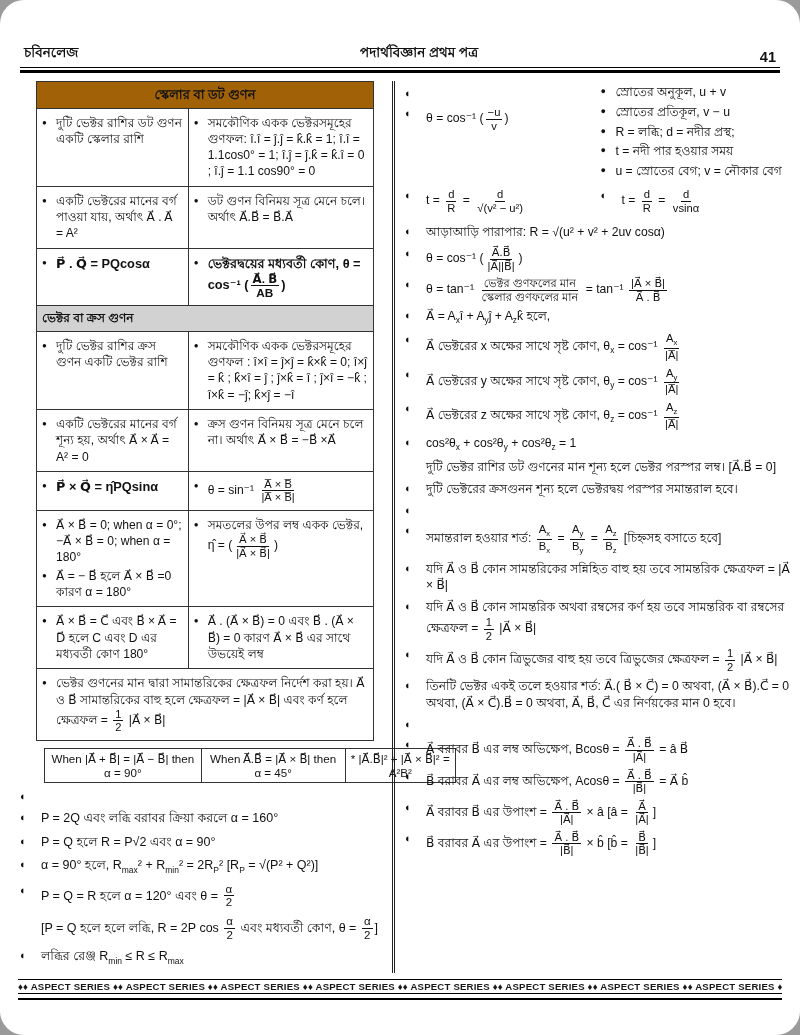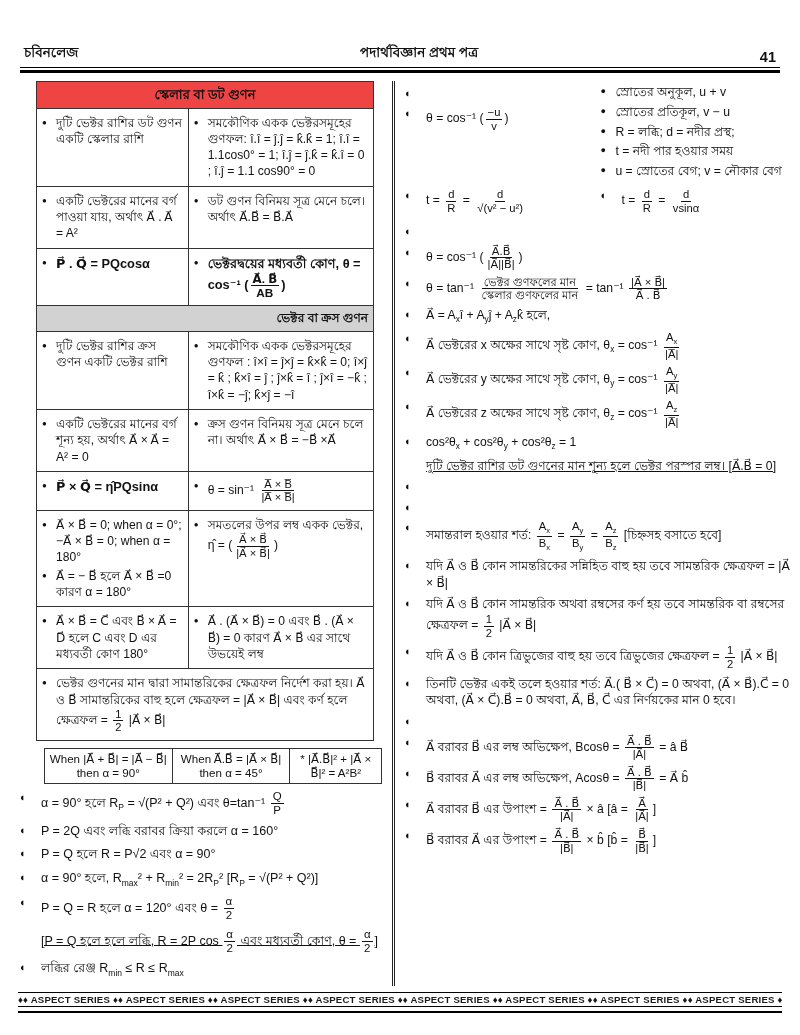--- a/index.html
+++ b/index.html
@@ -1,54 +1,54 @@
 <!DOCTYPE html>
 <html><head>
 <meta charset="utf-8">
 <style>
   html,body{margin:0;padding:0;background:#9a9a9a;}
   .page{
     width:800px;height:1035px;margin:0 auto;background:#ffffff;color:#111;
     font-family:"Liberation Sans","DejaVu Sans",sans-serif;
-    position:relative;box-sizing:border-box;padding-top:42px;overflow:hidden;
+    position:relative;box-sizing:border-box;padding-top:42px;overflow:hidden;border-radius:24px;
   }
   
   .header{display:flex;justify-content:space-between;align-items:flex-end;
     padding:0 24px 2px 24px;font-weight:bold;font-size:13.5px;}
   .header .pgno{font-size:14.5px;margin-top:7px;}
   .hrule1{height:1px;background:#000;margin:0 20px;}
   .hrule2{height:3px;background:#000;margin:2px 20px 0 20px;}
 
   
   .content{display:flex;align-items:stretch;padding:8px 6px 0 0;}
   .col-left{flex:0 0 392px;width:392px;padding-left:20px;box-sizing:border-box;}
   .col-right{flex:1;border-left:3px double #222;padding:0 4px 0 10px;
     font-size:12.2px;line-height:1.38;}
 
   
   .main-table{border-collapse:collapse;margin-left:16px;width:338px;
     font-size:12.1px;line-height:1.35;}
   .main-table td{border:1.5px solid #333;padding:4px 5px;vertical-align:top;}
-  .tbl-title{background:#ef4444;text-align:center;font-weight:bold;font-size:13px;padding:3px;}
-  .tbl-title2{background:#d2d2d2;font-weight:bold;padding:3px 6px;text-align:right;}
+  .tbl-title{background:#a16207;text-align:center;font-weight:bold;font-size:13px;padding:3px;}
+  .tbl-title2{background:#d2d2d2;font-weight:bold;padding:3px 6px;}
   .main-table .cl{width:45%;}
 
   .li{display:flex;gap:5px;margin:2px 0;}
   .li.b{font-weight:bold;font-size:12.8px;}
   .mk{flex:0 0 9px;font-size:8px;line-height:1.9;}
 
   
-  .when-table{border-collapse:collapse;margin:7px 0 4px 24px;width:338px;font-size:11.6px;}
+  .when-table{border-collapse:collapse;margin:7px 0 4px 24px;width:412px;font-size:11.6px;}
   .when-table td{border:1.5px solid #333;padding:3px 4px;text-align:center;vertical-align:middle;}
 
   
   .list{margin-top:6px;font-size:12.5px;line-height:1.4;}
   .item{display:flex;gap:8px;margin:6px 0;align-items:flex-start;}
   .mk2{flex:0 0 13px;font-size:11px;line-height:1.4;}
-  .item.cont{padding-left:21px;text-decoration:underline;}
+  .item.cont{padding-left:21px;}
 
   .col-right .item{margin:5px 0;}
   .split{display:flex;gap:2px;}
   .split-left{flex:1.02;}
   .split-right{flex:1;}
   .sub-item{display:flex;gap:6px;margin:3px 0;align-items:flex-start;}
   .mk3{flex:0 0 9px;font-size:9px;line-height:1.6;}
   .trow{display:flex;gap:6px;}
   .trow .item{flex:1;}
 
@@ -236,24 +236,20 @@
           <td>When |A⃗ + B⃗| = |A⃗ − B⃗| then α = 90°</td>
           <td>When A⃗.B⃗ = |A⃗ × B⃗| then α = 45°</td>
           <td>*  |A⃗.B⃗|² + |A⃗ × B⃗|² = A²B²</td>
         </tr>
       </tbody>
         </table>
 
       <div class="list">
         <div class="item">
             <span class="mk2">◐</span>
-            <span>α = 90° হলে R<sub>P</sub> = √(P² + Q²)  এবং  θ=tan⁻¹ <span class="frac">
-                <span class="fnum">Q</span>
-                <span class="fden">P</span>
-              </span></span>
           </div>
         <div class="item">
             <span class="mk2">◐</span>
             <span>P = 2Q এবং লব্ধি বরাবর ক্রিয়া করলে α = 160°</span>
           </div>
         <div class="item">
             <span class="mk2">◐</span>
             <span>P = Q হলে R = P√2 এবং α = 90°</span>
           </div>
         <div class="item">
@@ -340,20 +336,21 @@
                 <span class="fden">R</span>
               </span> = <span class="frac">
                 <span class="fnum">d</span>
                 <span class="fden">vsinα</span>
               </span></span>
           </div>
       </div>
 
       <div class="item">
           <span class="mk2">◐</span>
+          <span>আড়াআড়ি পারাপার:  R = √(u² + v² + 2uv cosα)</span>
         </div>
       <div class="item">
           <span class="mk2">◐</span>
           <span>θ = cos⁻¹ (<span class="frac">
               <span class="fnum">A⃗.B⃗</span>
               <span class="fden">|A⃗||B⃗|</span>
             </span>)</span>
         </div>
       <div class="item">
           <span class="mk2">◐</span>
@@ -392,20 +389,21 @@
         </div>
       <div class="item">
           <span class="mk2">◐</span>
           <span>cos²θ<sub>x</sub> + cos²θ<sub>y</sub> + cos²θ<sub>z</sub> = 1</span>
         </div>
       <div class="item cont">
           <span>দুটি ভেক্টর রাশির ডট গুণনের মান শূন্য হলে ভেক্টর পরস্পর লম্ব।  [A⃗.B⃗ = 0]</span>
         </div>
       <div class="item">
           <span class="mk2">◐</span>
+          <span>দুটি ভেক্টরের ক্রসগুনন শূন্য হলে ভেক্টরদ্বয় পরস্পর সমান্তরাল হবে।</span>
         </div>
       <div class="item">
           <span class="mk2">◐</span>
         </div>
       <div class="item">
           <span class="mk2">◐</span>
           <span>সমান্তরাল হওয়ার শর্ত:  <span class="frac">
               <span class="fnum">A<sub>x</sub></span>
               <span class="fden">B<sub>x</sub></span>
             </span> = <span class="frac">

